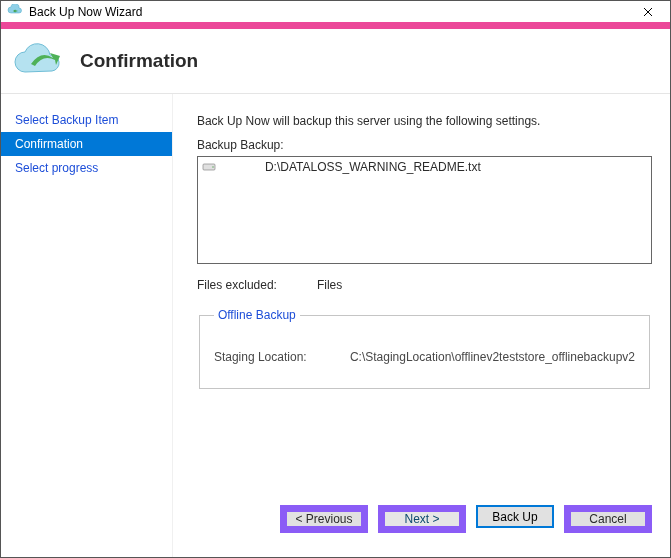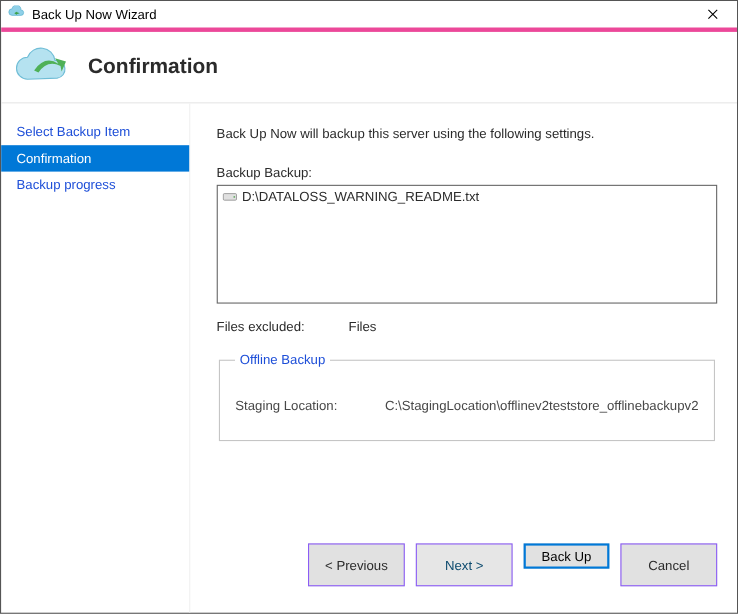--- a/index.html
+++ b/index.html
@@ -12,21 +12,21 @@
     width: 671px;
     height: 558px;
     overflow: hidden;
     border: 1px solid #555;
   }
   .titlebar {
     height: 28px;
     display: flex;
     align-items: center;
     padding: 0 0 0 6px;
-    border-bottom: 4px solid #ec4899;
+    border-bottom: 7px solid #ec4899;
     background: #fff;
   }
   .titlebar .app-icon {
     width: 16px; height: 16px;
     margin-right: 6px;
     display: inline-flex;
   }
   .titlebar .title {
     font-size: 12px;
     color: #000;
@@ -83,38 +83,39 @@
 
   .content {
     flex: 1;
     padding: 20px 18px 10px 24px;
     display: flex;
     flex-direction: column;
     color: #2b2b2b;
   }
   .content .intro {
     font-size: 12px;
-    margin-bottom: 22px;
+    margin-bottom: 10px;
   }
   .content .label {
     font-size: 12px;
     margin-bottom: 4px;
   }
   .listbox {
     border: 1px solid #666;
     background: #fff;
     height: 108px;
     overflow: auto;
     padding: 2px;
   }
   .listbox .row {
     display: flex;
     align-items: center;
     padding: 1px 2px;
     font-size: 12px;
+    gap: 45px;
   }
   .listbox .row .drive-icon {
     width: 14px; height: 12px;
     margin-right: 4px;
     display: inline-flex;
   }
   .excluded-row {
     display: flex;
     margin-top: 14px;
     font-size: 12px;
@@ -140,23 +141,23 @@
   .spacer { flex: 1; }
 
   .buttons {
     display: flex;
     justify-content: flex-end;
     gap: 10px;
     padding: 10px 0 14px 0;
   }
   .btn {
     width: 88px;
-    height: 39px;
-    font-size: 12px;
-    border: 1px solid #8b5cf6;
+    height: 28px;
+    font-size: 12px;
+    border: 7px solid #8b5cf6;
     background: #e1e1e1;
     display: flex;
     align-items: center;
     justify-content: center;
     cursor: pointer;
   }
   .btn.disabled {
     color: #0c4a6e;
     background: #e6e6e6;
     cursor: default;
@@ -194,21 +195,21 @@
       <path d="M20 22 q10 -14 22 -6 l-3 -5 l10 3 l-4 9 l-1 -5 q-12 -6 -20 6 Z" fill="#4fb158"></path>
     </svg>
   </span>
   <h1>Confirmation</h1>
 </div>
 
 <div class="body">
   <div class="sidebar">
     <div class="item">Select Backup Item</div>
     <div class="item active">Confirmation</div>
-    <div class="item">Backup progress</div>
+    <div class="item">Select progress</div>
   </div>
 
   <div class="content">
     <div class="intro">Back Up Now will backup this server using the following settings.</div>
     <div class="label">Backup Backup:</div>
     <div class="listbox">
       <div class="row">
         <span class="drive-icon">
           <svg viewBox="0 0 14 12" width="14" height="12">
             <rect x="1" y="3" width="12" height="6" rx="1" fill="#e0e0e0" stroke="#888" stroke-width="0.7"></rect>

